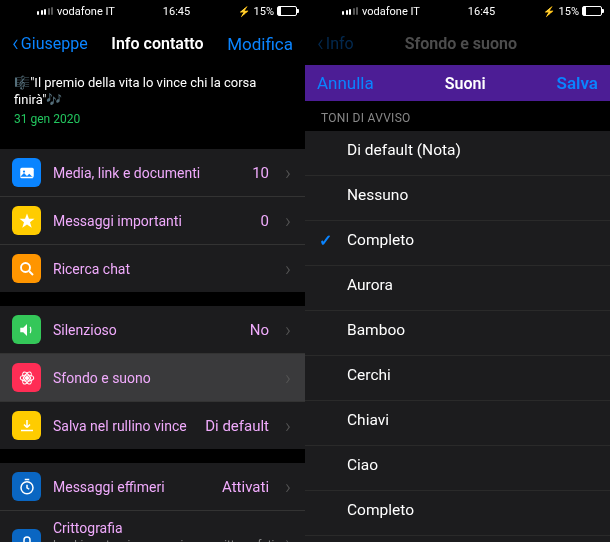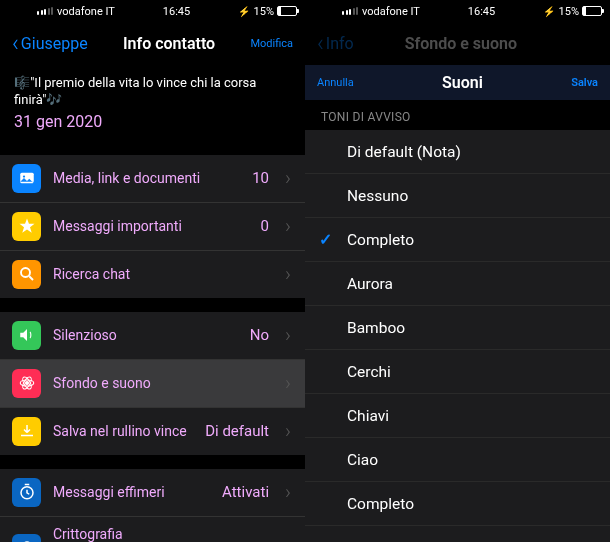--- a/index.html
+++ b/index.html
@@ -18,29 +18,29 @@
     .signal-dots span:nth-child(5){height:8px;border-radius:1px;width:2px;background:#555;}
     .battery { width: 20px; height: 10px; border: 1px solid #fff; border-radius: 2px; position: relative; }
     .battery::after { content: ''; position: absolute; right: -3px; top: 2px; width: 2px; height: 4px; background: #fff; border-radius: 0 1px 1px 0; }
     .battery-fill { width: 15%; height: 100%; background: #fff; }
     .lightning { font-size: 10px; }
 
     .nav-bar { display: flex; justify-content: space-between; align-items: center; padding: 8px 12px; }
     .nav-left { display: flex; align-items: center; color: #0a84ff; font-size: 16px; }
     .nav-left .chev { font-size: 23px; margin-right: 2px; font-weight:300; }
     .nav-title { color: #fff; font-size: 16px; font-weight: 600; }
-    .nav-right { color: #0a84ff; font-size: 11px; text-align: right; }
+    .nav-right { color: #0a84ff; font-size: 17px; text-align: right; }
     .nav-right.bold { font-weight:600; }
 
     .dimmed-nav { opacity: 0.3; }
-    .overlay-bar { background: #0f172a; }
+    .overlay-bar { background: #4c1d95; }
     
     .quote-section { padding: 10px 14px 8px; color: #888; font-size: 12.5px; line-height: 1.3; }
     .quote-text { color: #fff; font-size: 13px; margin-bottom: 3px; }
-    .quote-date { color: #f0abfc; font-size: 16px; }
+    .quote-date { color: #22c55e; font-size: 12px; }
 
     .section { margin-top: 14px; }
     .row { display: flex; align-items: center; background: #1c1c1e; padding: 9px 14px 9px 12px; border-bottom: 0.5px solid #333; min-height: 44px; }
     .row:last-child { border-bottom: none; }
     .row.highlight { background: #3a3a3c; }
     .icon-box { width: 29px; height: 29px; border-radius: 6px; display: flex; align-items: center; justify-content: center; margin-right: 12px; flex-shrink: 0; }
     .icon-box svg { width: 18px; height: 18px; }
     .row-label { color: #f0abfc; font-size: 14px; flex: 1; }
     .row-sub { color: #888; font-size: 11.5px; margin-top: 2px; line-height: 1.2; }
     .row-value { color: #f0abfc; font-size: 15px; margin-right: 16px; }
@@ -48,21 +48,21 @@
 
     .ic-blue { background: #0a84ff; }
     .ic-yellow { background: #ffcc00; }
     .ic-orange { background: #ff9500; }
     .ic-green { background: #34c759; }
     .ic-pink { background: #ff2d55; }
     .ic-dlblue { background: #0a66c2; }
 
     .section-header { color: #888; font-size: 12px; padding: 10px 16px 6px; text-transform: uppercase; letter-spacing: 0.3px; }
     
-    .sound-row { display: flex; align-items: center; background: #1c1c1e; padding: 10px 14px 10px 42px; border-bottom: 0.5px solid #2a2a2a; min-height: 44px; position: relative; }
+    .sound-row { display: flex; align-items: center; background: #1c1c1e; padding: 10px 14px 16px 42px; border-bottom: 0.5px solid #2a2a2a; min-height: 44px; position: relative; }
     .sound-row:last-child { border-bottom: none; }
     .sound-label { color: #fff; font-size: 15.5px; }
     .check { position: absolute; left: 14px; color: #0a84ff; font-size: 16px; font-weight: bold; }
 
     .label-wrap { flex: 1; display: flex; flex-direction: column; }
   </style>
 </head>
 <body>
 
 <div class="phone">

